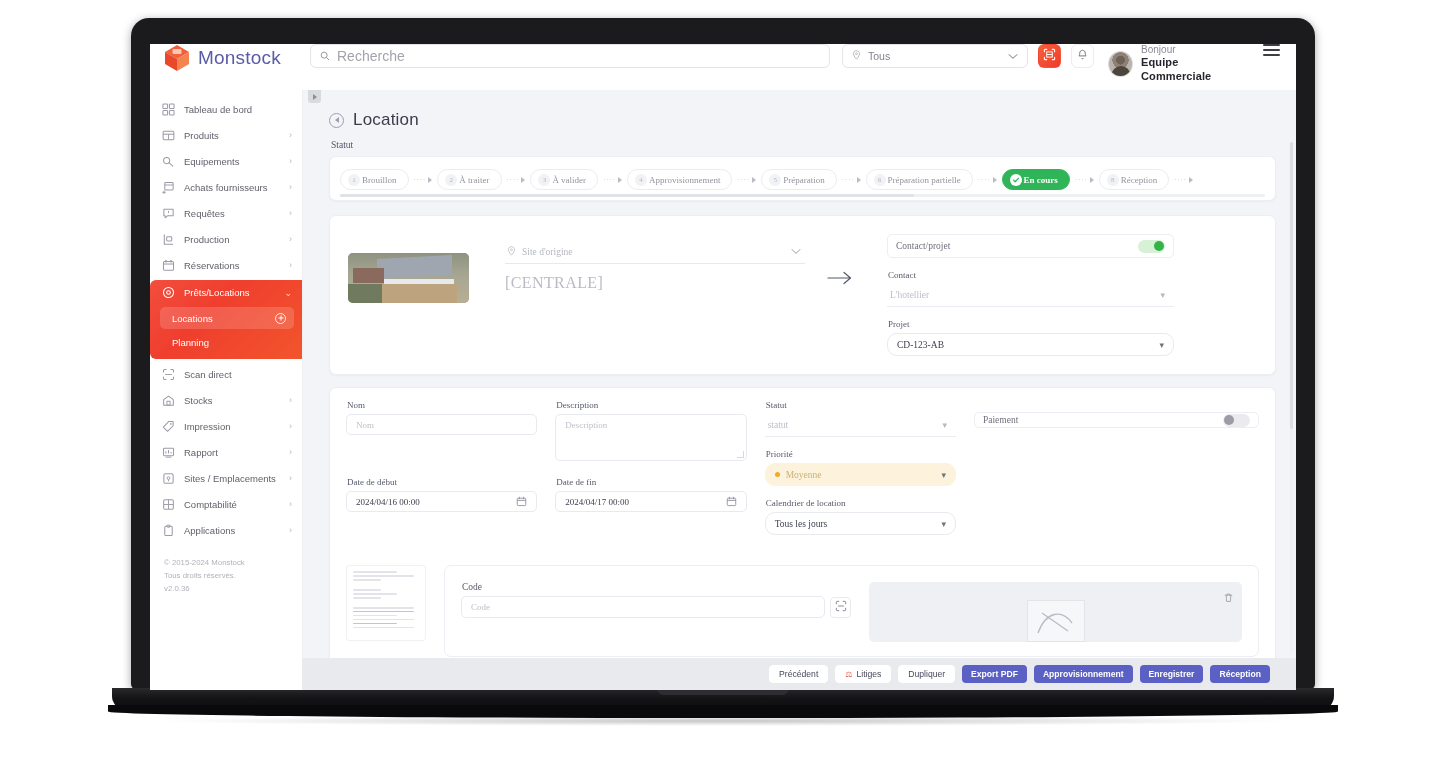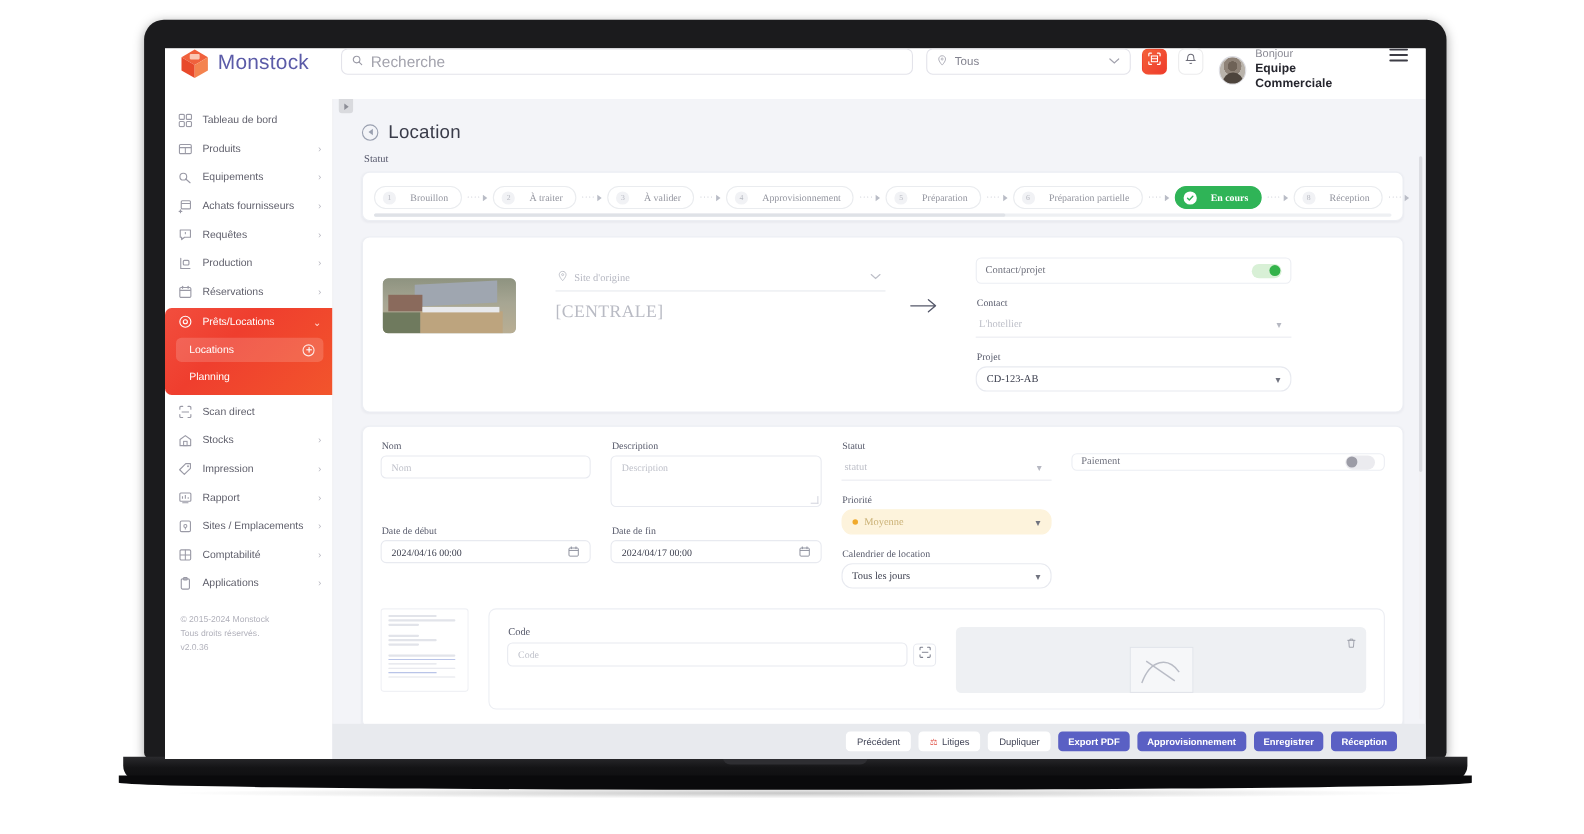--- a/index.html
+++ b/index.html
@@ -186,21 +186,21 @@
     background: #fff; border-radius: 7px; border: 1px solid #eceef3;
     box-shadow: 0 1px 2px rgba(30,35,60,.04);
   }
 
   .sec-label { font-size: 9.5px; color: #54566a; margin: 0 0 6px 2px; }
 
   
   .stepper-card { padding: 12px 10px 10px 10px; position: relative; }
   .stepper { display: flex; align-items: center; gap: 0; white-space: nowrap; }
   .step {
-    display: inline-flex; align-items: center; gap: 13px;
+    display: inline-flex; align-items: center; gap: 2px;
     height: 21px; padding: 0 11px 0 7px;
     border: 1px solid #eaecef; border-radius: 11px;
     font-size: 9px; color: #93959f; background: #fff;
     flex: 0 0 auto;
   }
   .step .num {
     width: 12px; height: 12px; border-radius: 50%; background: #f1f2f5;
     color: #b6b8c0; font-size: 7px; display: flex; align-items: center; justify-content: center;
   }
   .step.done { background: #2fb457; border-color: #2fb457; color: #fff; font-weight: 600; }
@@ -280,21 +280,21 @@
     content:""; position:absolute; right:2px; bottom:2px; width:6px; height:6px;
     border-right:1px solid #d6d8e0; border-bottom:1px solid #d6d8e0;
   }
   .inp .cal { margin-left: auto; }
   .inp .cal svg { width: 11px; height: 11px; display:block; }
 
   .pay-row { margin-top: 12px; width: 285px; }
   .pay-row .toggle-row { height: 16px; }
 
   
-  .bottom-row { display: flex; gap: 18px; align-items: flex-start; }
+  .bottom-row { margin-top: 12px; display: flex; gap: 18px; align-items: flex-start; }
   .doc-thumb {
     flex: 0 0 80px; height: 76px; background: #fff; border: 1px solid #f0f1f5;
     border-radius: 3px; padding: 5px 6px; overflow: hidden;
   }
   .doc-thumb i { display: block; height: 1.6px; background: #e2e4ea; margin-bottom: 2.4px; border-radius: 1px; }
   .doc-thumb i.s { width: 42%; } .doc-thumb i.m { width: 66%; } .doc-thumb i.l { width: 92%; }
   .doc-thumb i.blue { background: #b9c4e8; }
   .doc-thumb .gap { height: 6px; background: transparent; }
 
   .code-card {

